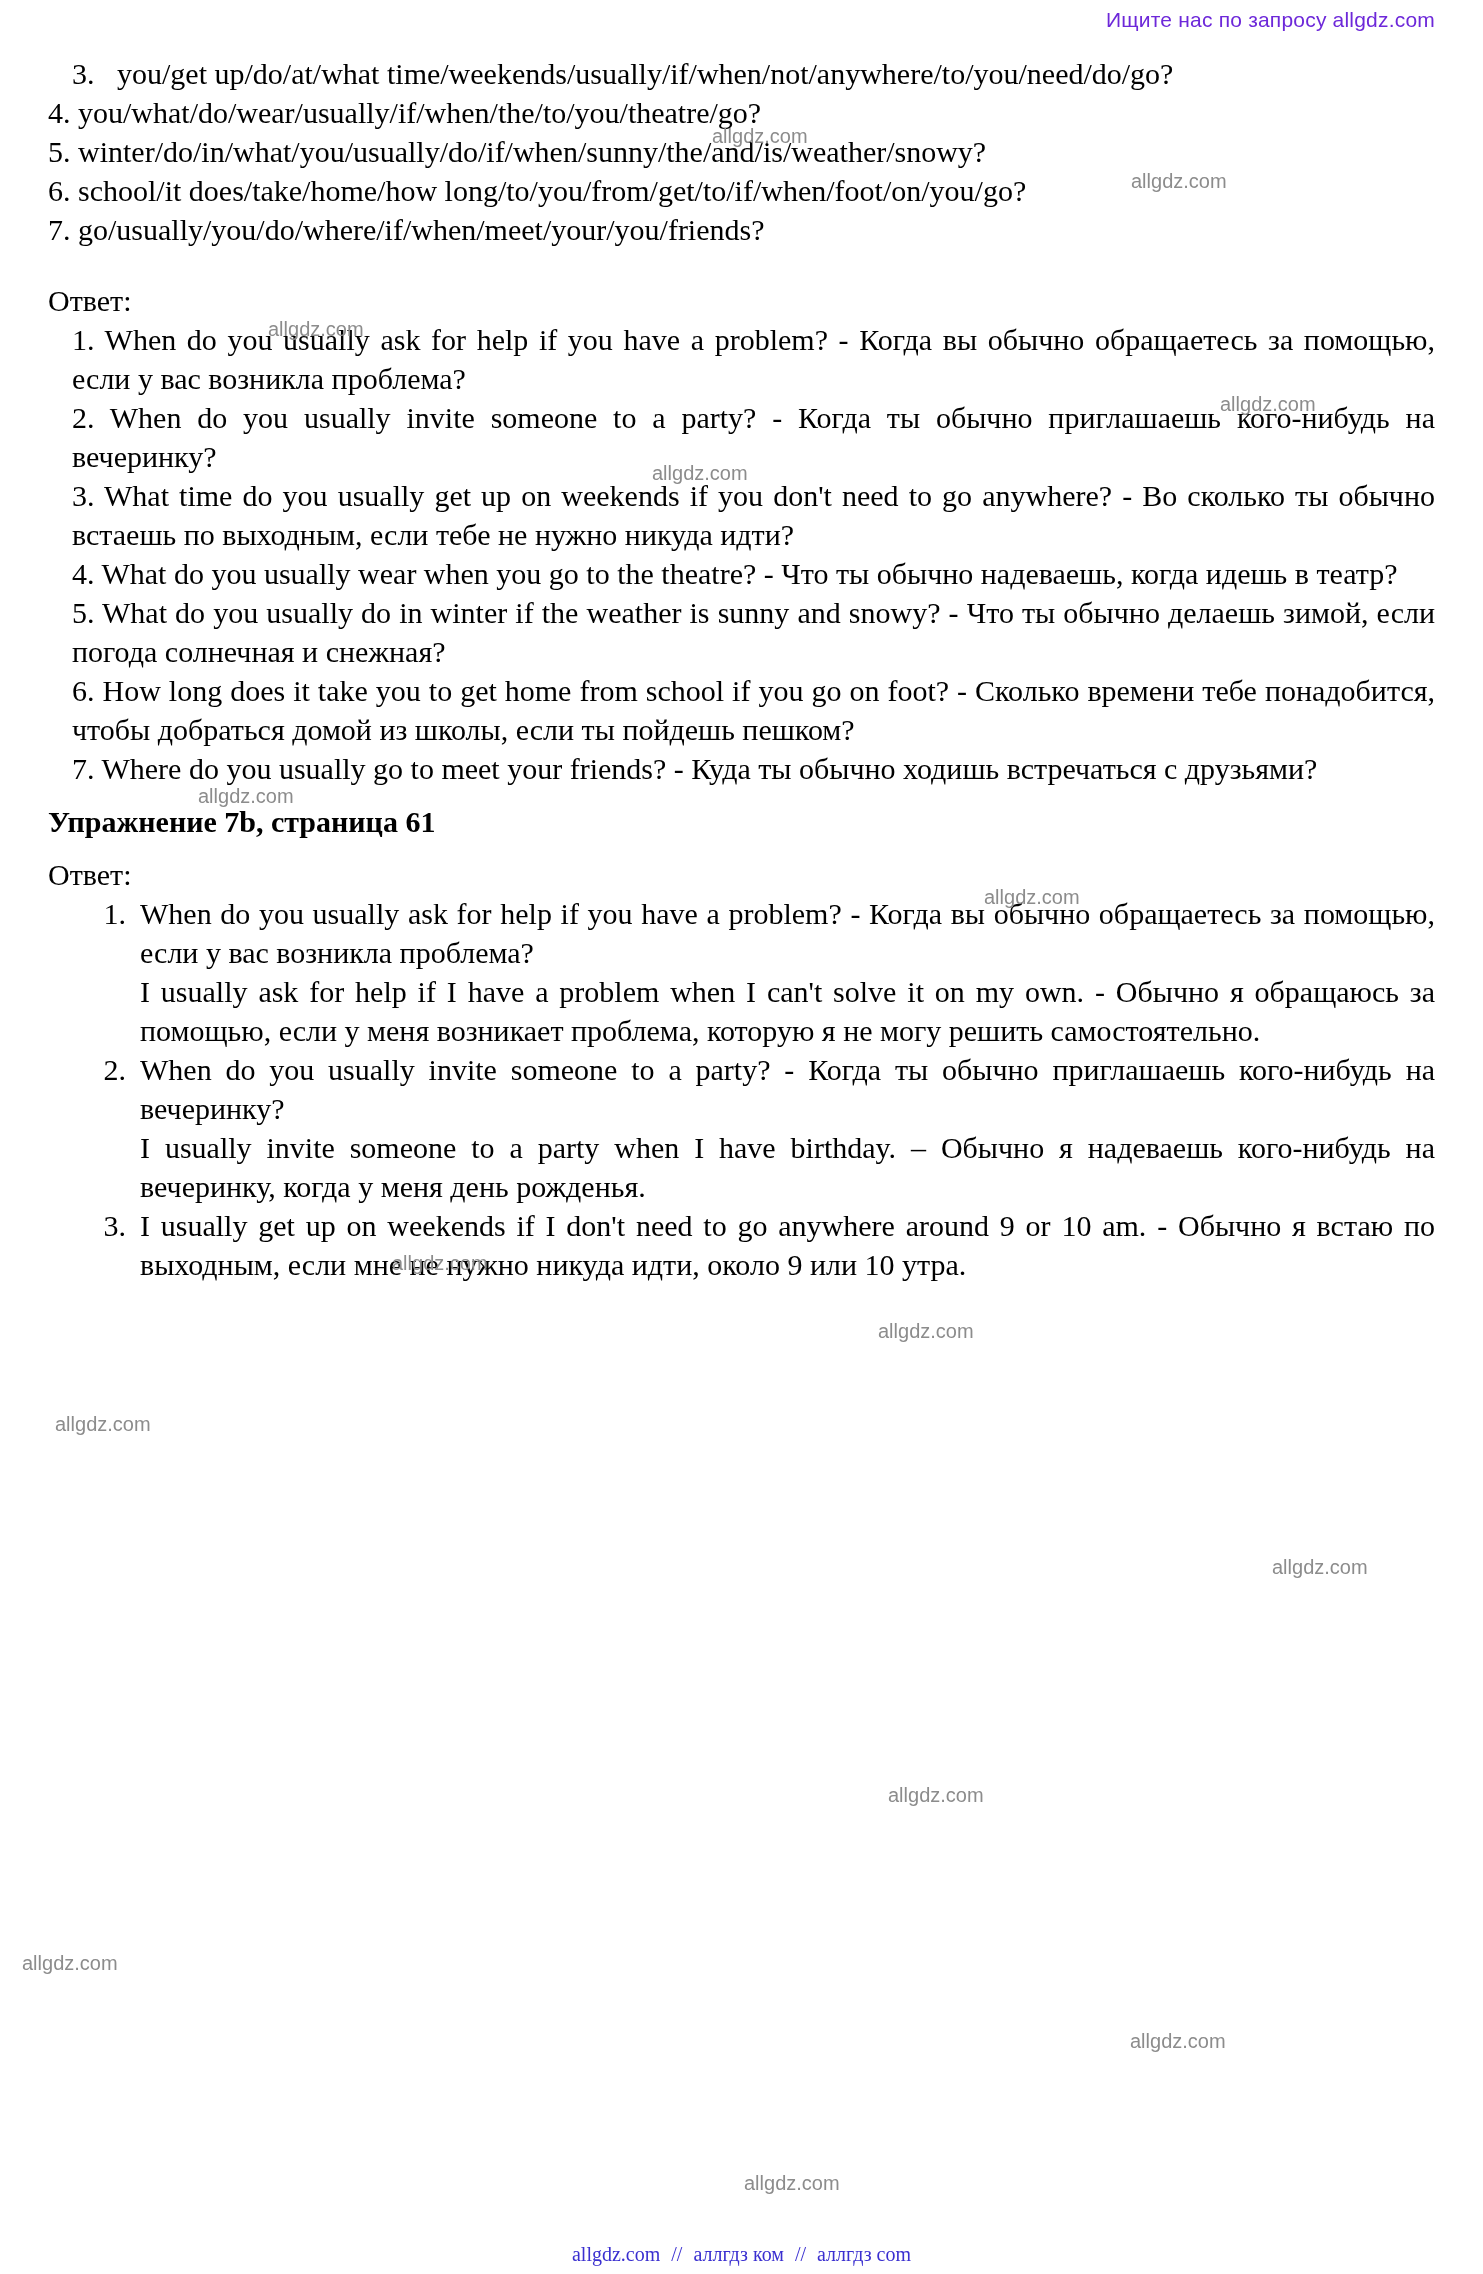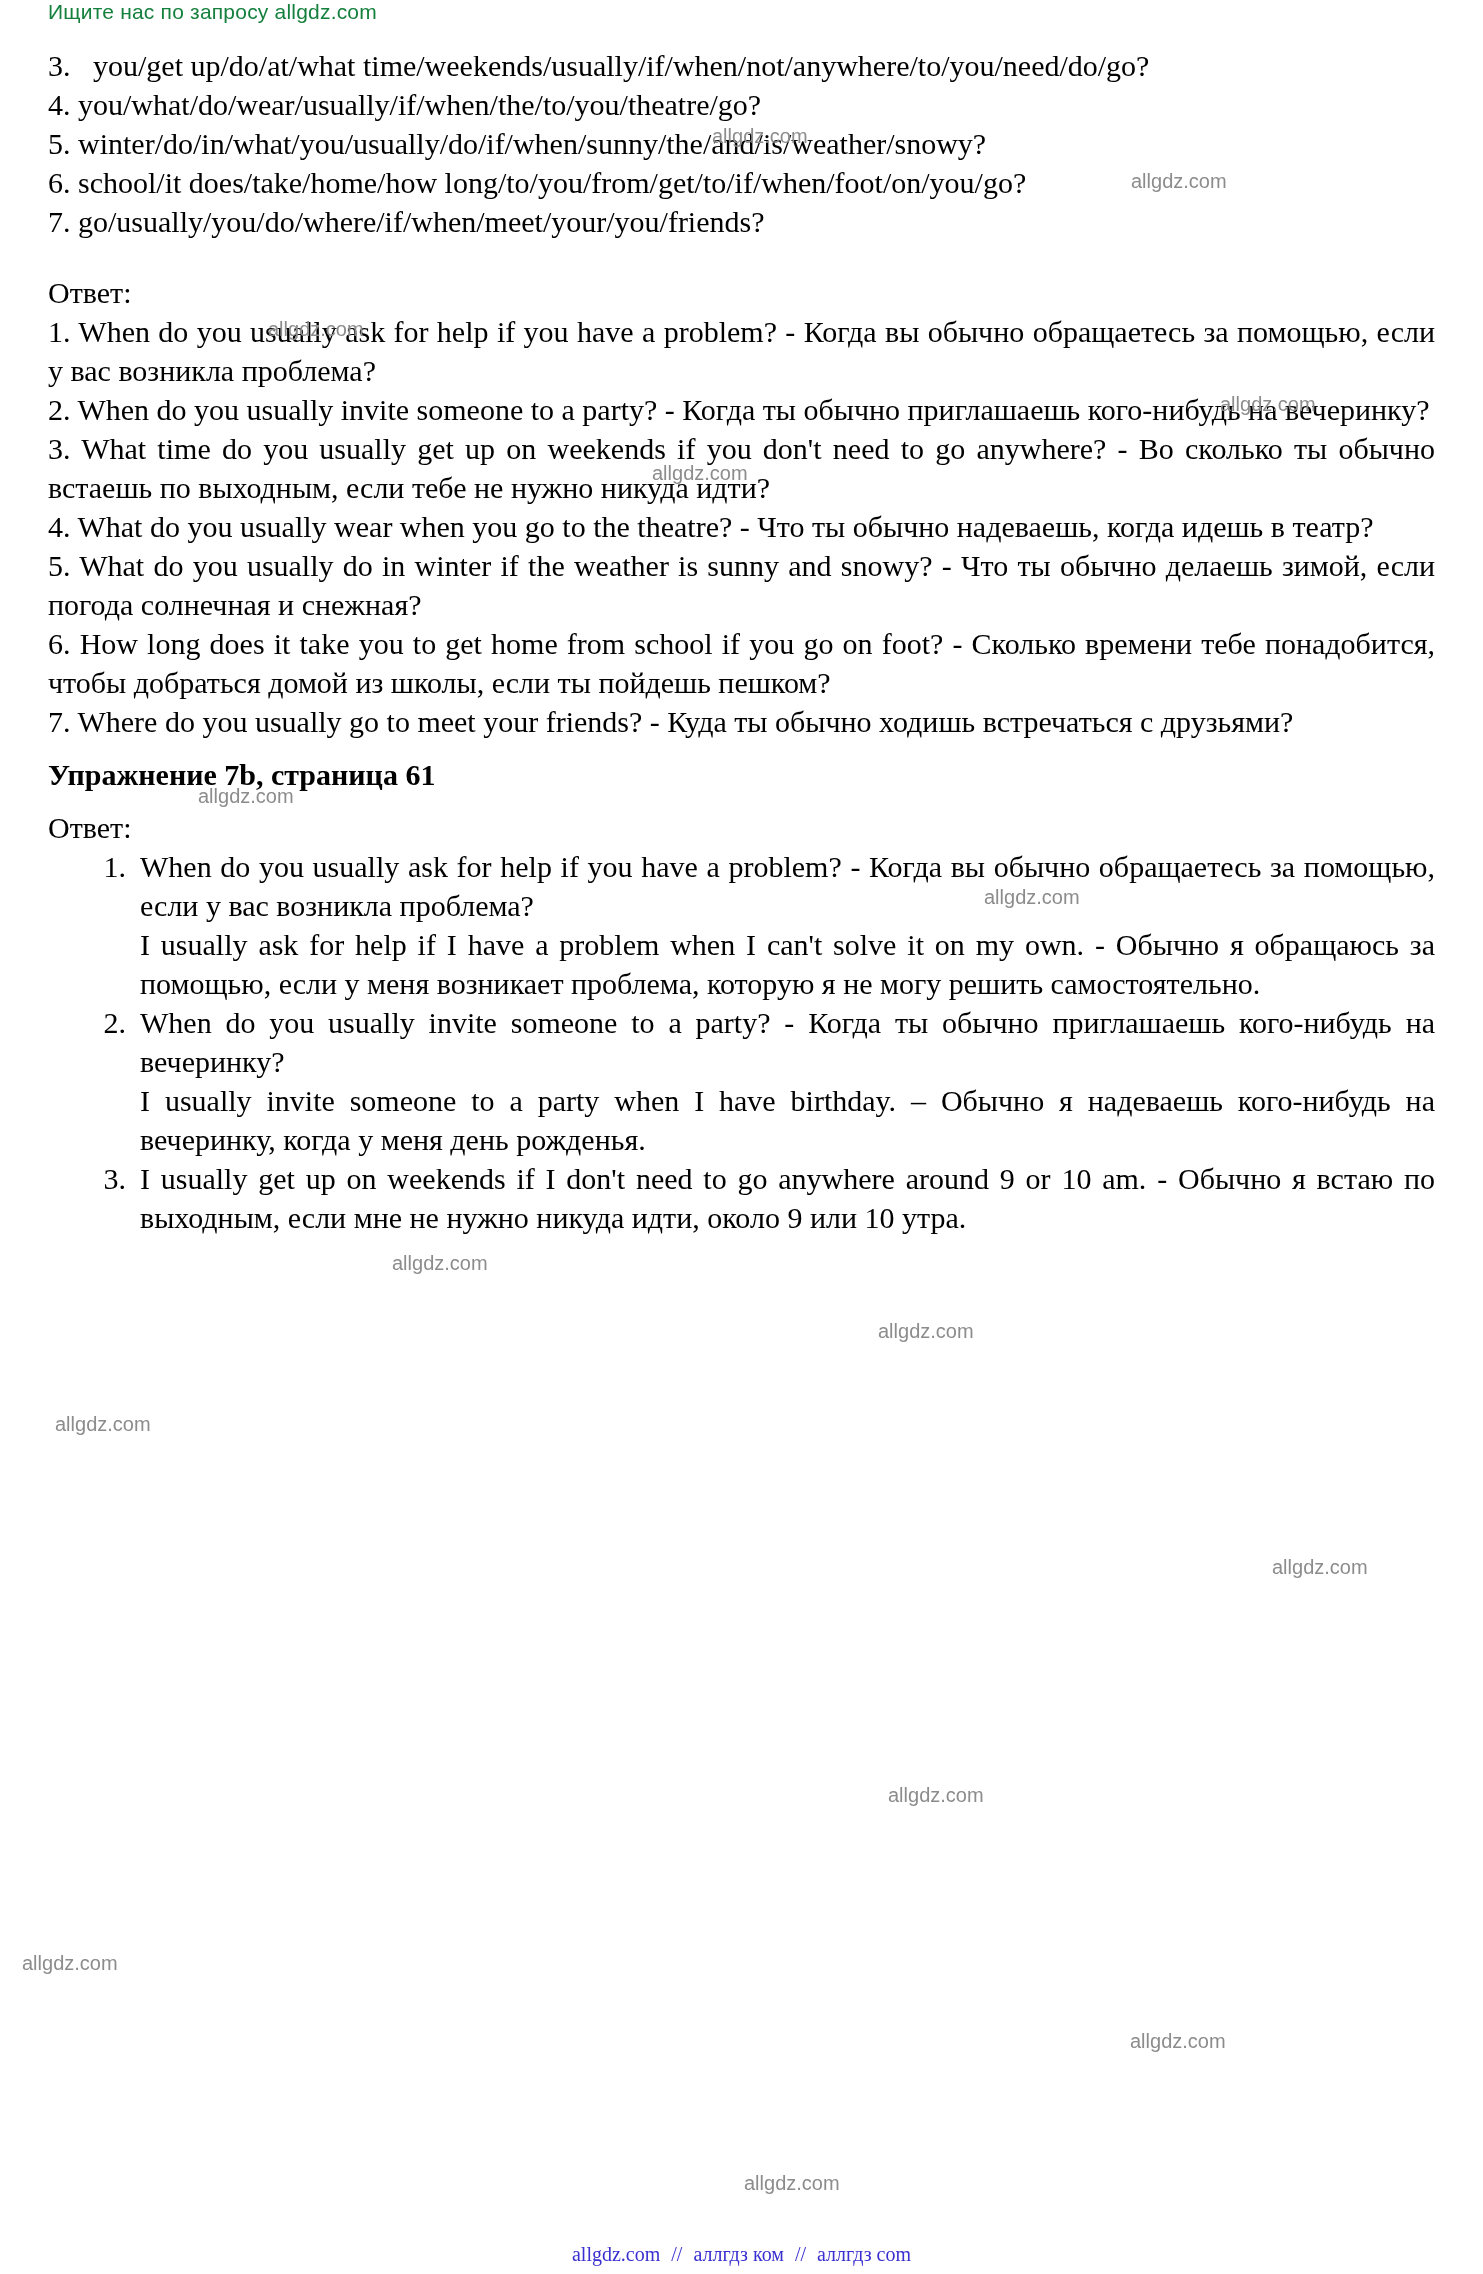--- a/index.html
+++ b/index.html
@@ -16,40 +16,41 @@
     overflow: hidden;
   }
   .page {
     position: relative;
     width: 1483px;
     height: 2274px;
     box-sizing: border-box;
     padding: 0 48px;
   }
   .top-banner {
-    text-align: left;
-    color: #15803d;
+    text-align: right;
+    color: #6d28d9;
     font-family: "Liberation Sans", sans-serif;
     font-size: 21px;
-    padding-top: 0;
+    padding-top: 8px;
     letter-spacing: 0.2px;
   }
   .content {
     margin-top: 22px;
   }
   p.line {
     margin: 0;
     font-size: 30px;
     line-height: 1.30;
     text-align: justify;
     text-justify: inter-word;
   }
   p.just {
     text-align: justify;
     text-align-last: left;
+    margin-left: 24px;
   }
   .gap {
     height: 32px;
   }
   .small-gap {
     height: 14px;
   }
   .bold {
     font-weight: bold;
   }

